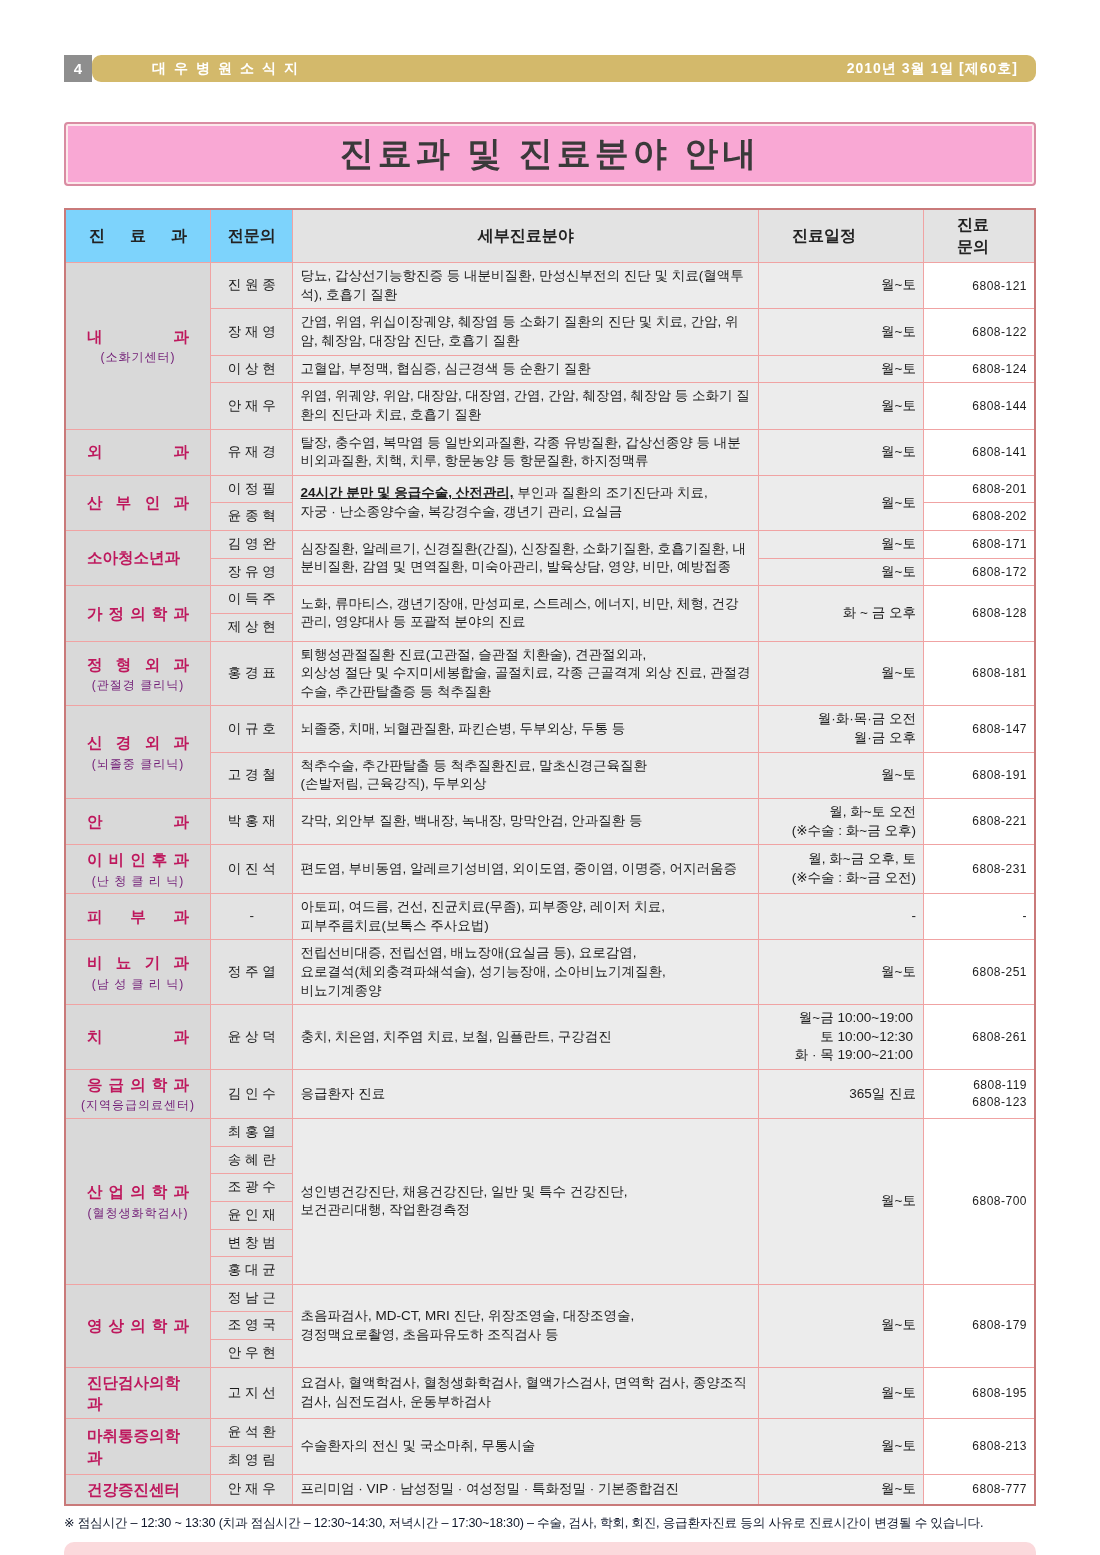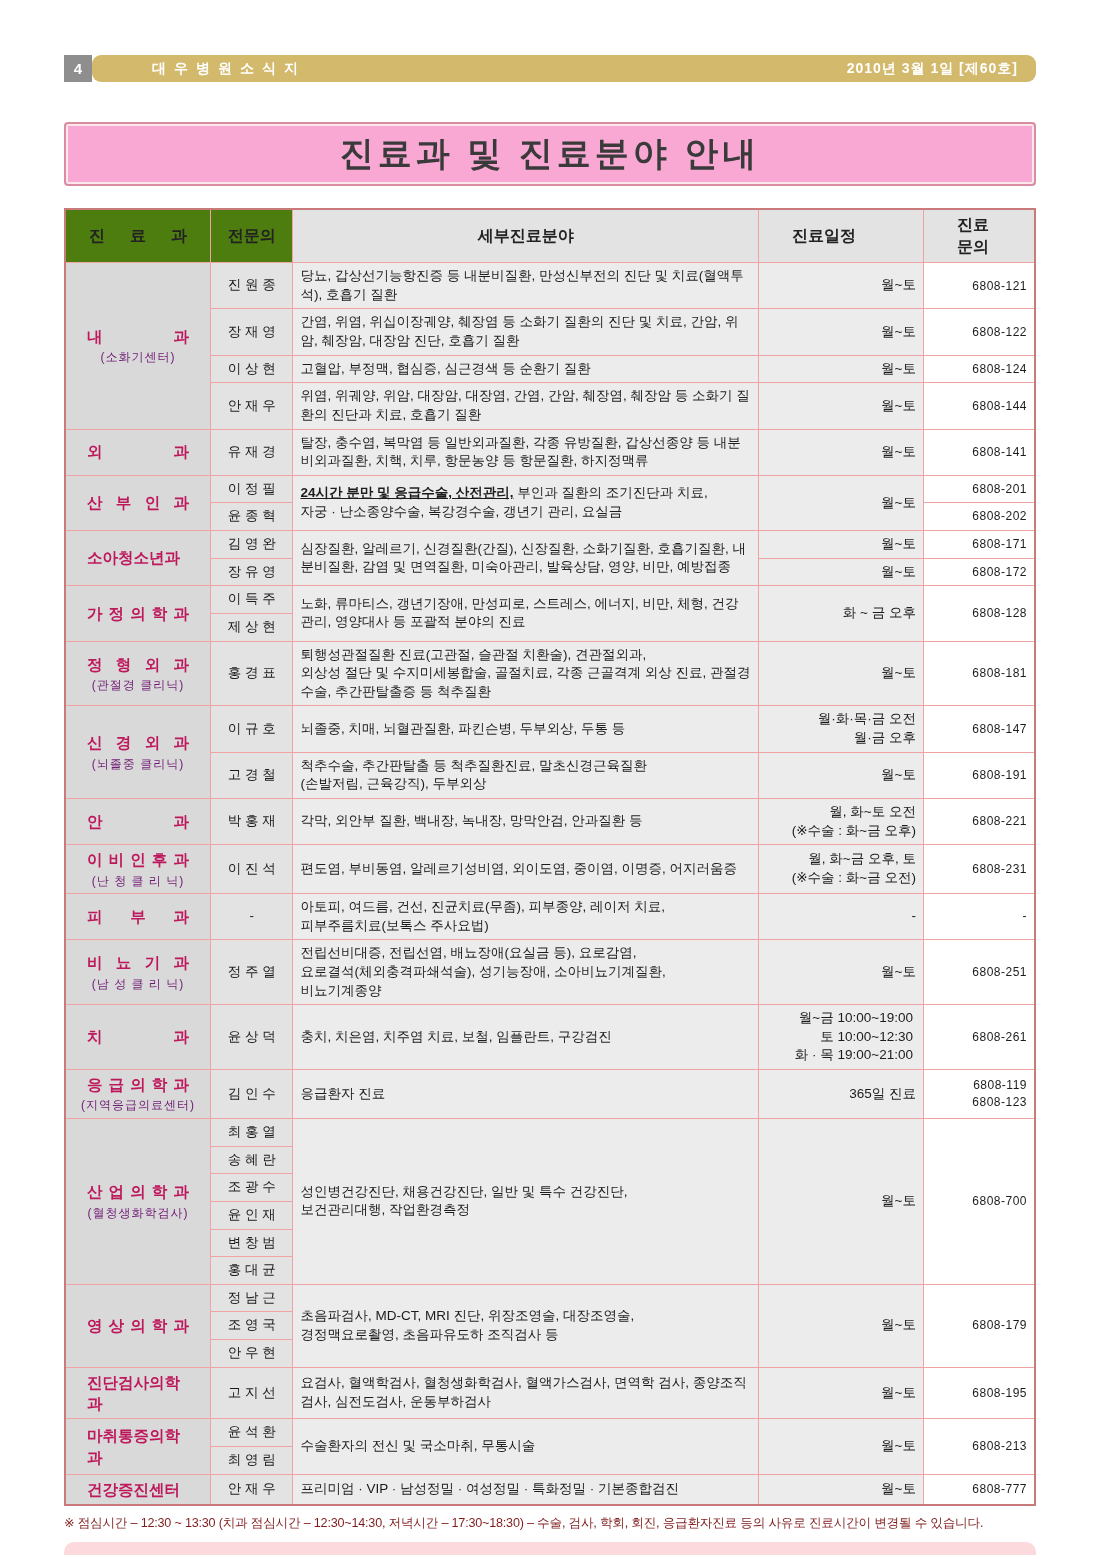--- a/index.html
+++ b/index.html
@@ -32,40 +32,40 @@
   }
   .banner h1 { font-size:34px; font-weight:bold; color:#3a3a3a; letter-spacing:4px; }
 
   
   table.clinic {
     width:100%; margin-top:22px; border-collapse:collapse;
     border:2px solid #c97a7a; font-size:13.5px; line-height:1.38;
   }
   table.clinic td, table.clinic th { border:1px solid #f0a3a3; padding:4px 7px; vertical-align:middle; }
   thead th { font-size:16px; font-weight:bold; padding:8px 6px; color:#222; }
-  th.h-dept, th.h-doc { background:#4d7c0f; }
+  th.h-dept, th.h-doc { background:#7dd3fc; }
   th.h-spec, th.h-sched, th.h-phone { background:#e3e3e3; }
   th.h-dept div, th.h-sched div, th.h-phone div { text-align:justify; text-align-last:justify; padding:0 16px; }
   th.h-sched div, th.h-phone div { padding:0 26px; }
 
   td.dept { background:#d9d9d9; text-align:center; }
   td.dept .dname {
     font-weight:bold; font-size:15.5px; color:#be185d;
     text-align:justify; text-align-last:justify; padding:0 14px;
   }
   td.dept .dsub { font-size:12px; color:#701a75; margin-top:2px; letter-spacing:1px; }
   td.doctor { background:#e3e3e3; text-align:center; white-space:nowrap; font-size:13.5px; padding:3px 2px; }
   td.spec { background:#ececec; white-space:pre-line; }
   td.spec .em { font-weight:bold; text-decoration:underline; }
   td.sched { background:#ececec; text-align:right; white-space:pre-line; }
   td.sched.right { padding-right:10px; }
   td.phone { background:#ffffff; text-align:right; white-space:pre-line; font-size:12px; letter-spacing:0.5px; }
 
   
-  .footnote { margin-top:9px; font-size:12.6px; color:#7f1d1d; letter-spacing:-0.2px; }
+  .footnote { margin-top:9px; font-size:12.6px; color:#0f172a; letter-spacing:-0.2px; }
 
   
   .contactbar {
     margin-top:10px; background:#fbd9dc; border-radius:10px; height:44px;
     display:flex; align-items:center; justify-content:center;
     font-size:16.5px; font-weight:bold; color:#222; letter-spacing:0.2px;
   }
 </style>
 </head>
 <body>

